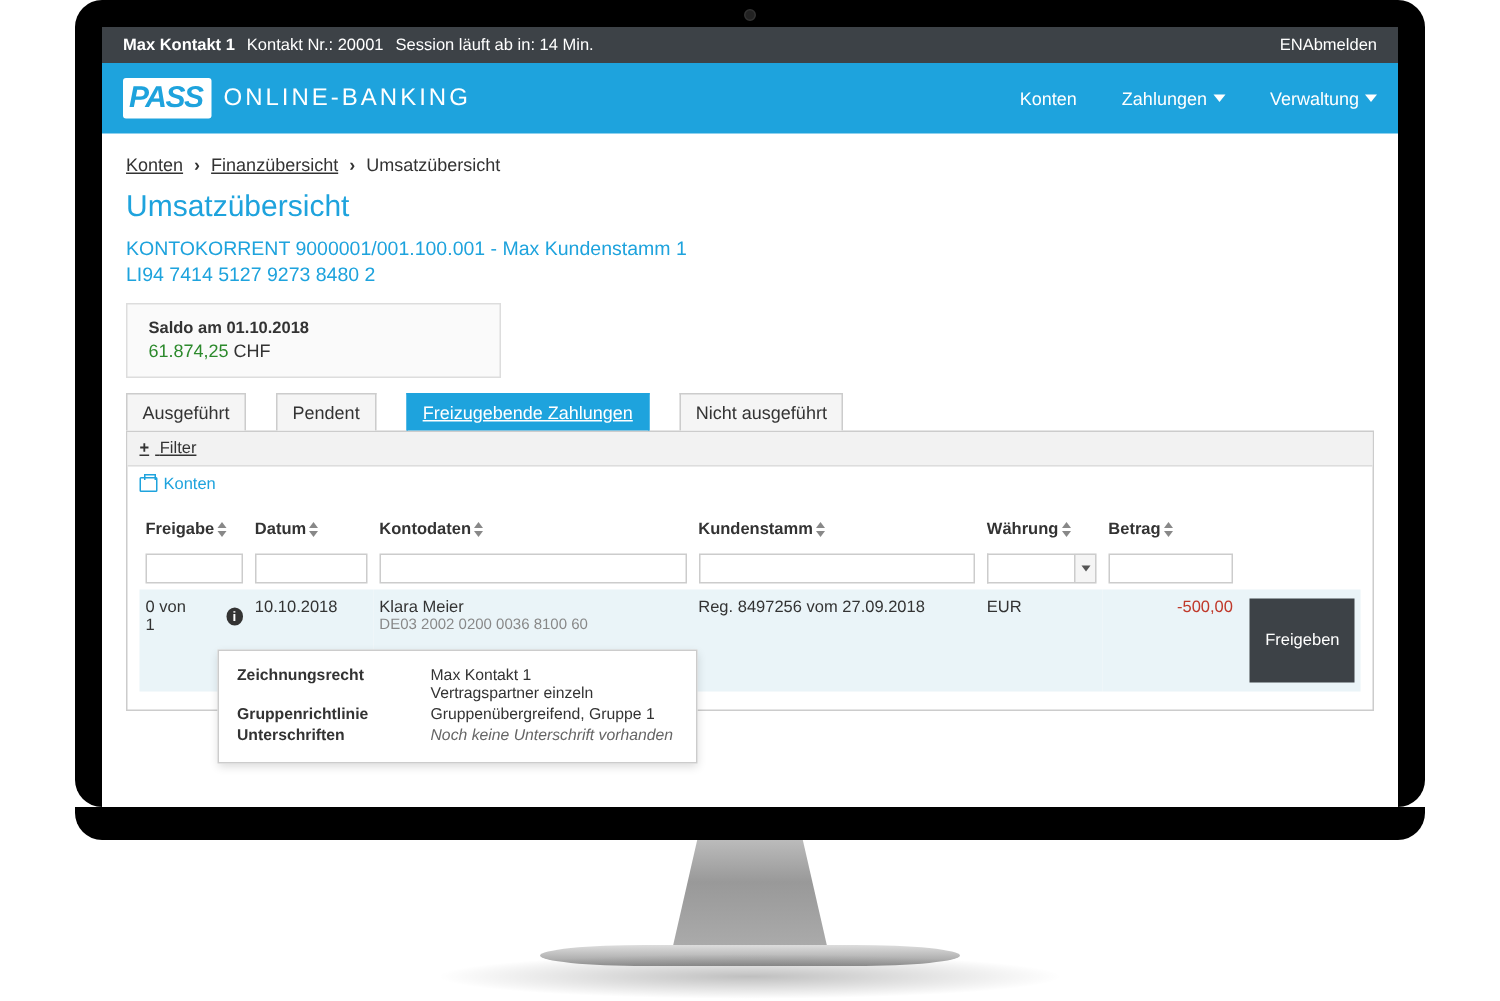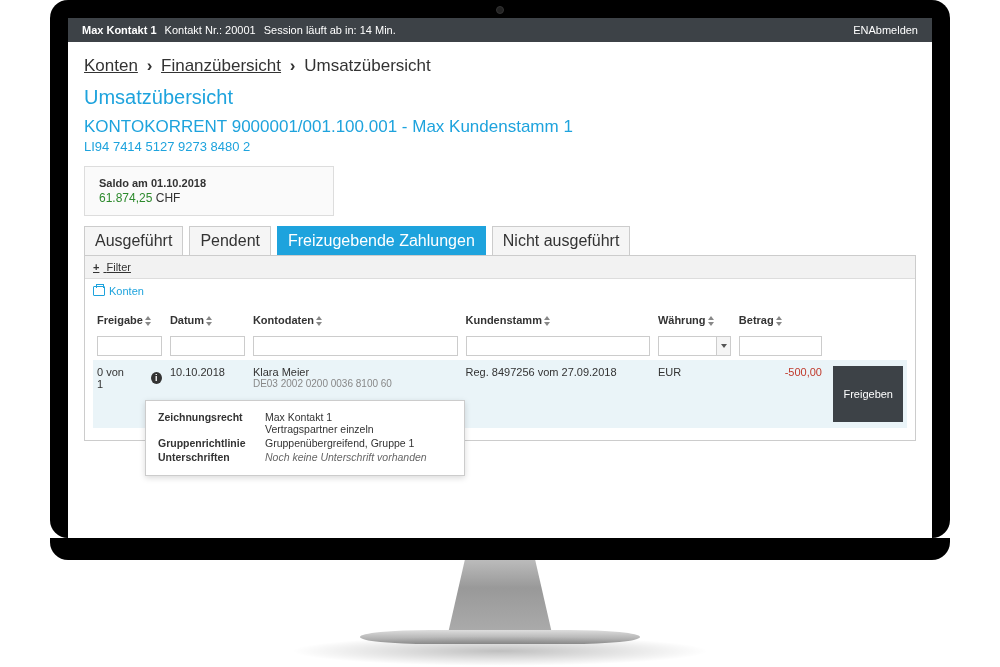--- a/index.html
+++ b/index.html
@@ -20,36 +20,36 @@
 
 .header { background: #1ea3dd; color:#fff; display:flex; align-items:center; padding: 10px 14px; }
 .logo { display:flex; align-items:center; gap:8px; }
 .logo-box { font-weight:900; font-size:20px; font-style:italic; letter-spacing:-1px; background:#fff; color:#1ea3dd; padding:2px 6px 2px 4px; border-radius:2px; }
 .logo-text { font-size:16px; font-weight:300; letter-spacing:2px; }
 .nav { margin-left:auto; display:flex; gap:30px; font-size:12px; }
 .nav-item { display:flex; align-items:center; gap:4px; cursor:pointer; }
 .chev-down { width:0; height:0; border-left:4px solid transparent; border-right:4px solid transparent; border-top:5px solid #fff; }
 
 .content { padding: 10px 16px; }
-.breadcrumb { font-size:17px; color:#333; padding: 4px 0 10px; }
+.breadcrumb { font-size:12px; color:#333; padding: 4px 0 10px; }
 .breadcrumb a { color:#333; text-decoration:underline; }
 .breadcrumb .sep { margin:0 4px; font-weight:bold; }
 
 .page-title { color:#1ea3dd; font-size:20px; font-weight:300; margin-bottom:8px; }
-.acct-line { color:#1ea3dd; font-size:17px; margin-bottom:2px; }
+.acct-line { color:#1ea3dd; font-size:13px; margin-bottom:2px; }
 .iban-line { color:#1ea3dd; font-size:13px; margin-bottom:12px; }
 
 .saldo-box { border:1px solid #ddd; background:#fafafa; padding:10px 14px; width:250px; margin-bottom:10px; }
 .saldo-label { font-size:11px; font-weight:bold; color:#333; }
 .saldo-value { font-size:12px; margin-top:2px; }
 .saldo-value .amt { color:#2d8a2d; }
 
 .tabs { display:flex; border-bottom:1px solid #ccc; }
-.tab { padding:5px 10px; font-size:16px; border:1px solid #ccc; border-bottom:none; background:#f5f5f5; margin-right:6px; cursor:pointer; }
-.tab.active { background:#1ea3dd; color:#fff; border-color:#1ea3dd; }
+.tab { padding:5px 10px; font-size:12px; border:1px solid #ccc; border-bottom:none; background:#f5f5f5; margin-right:20px; cursor:pointer; }
+.tab.active { background:#1ea3dd; color:#fff; border-color:#1ea3dd;text-decoration:underline; }
 
 .panel { border:1px solid #ccc; border-top:none; }
 .filter-bar { background:#f2f2f2; border-bottom:1px solid #ddd; padding:5px 8px; font-size:11px;text-decoration:underline; }
 .filter-bar .plus { font-weight:bold; margin-right:4px; }
 
 .print-row { padding:6px 8px; font-size:11px; }
 .print-link { color:#1ea3dd; display:inline-flex; align-items:center; gap:4px; cursor:pointer; }
 .printer-icon { width:12px; height:10px; border:1px solid #1ea3dd; border-radius:1px; position:relative; }
 .printer-icon:before { content:''; position:absolute; top:-3px; left:2px; width:6px; height:3px; border:1px solid #1ea3dd; border-bottom:none; }
 
@@ -65,21 +65,21 @@
 .filter-row .dd-btn { width:18px; border:1px solid #ccc; background:#f5f5f5; display:flex; align-items:center; justify-content:center; cursor:pointer; }
 .filter-row .dd-btn .caret { border-left:3px solid transparent; border-right:3px solid transparent; border-top:4px solid #555; }
 td { padding:6px 4px; vertical-align:top; }
 .data-row { background:#eaf4f8; }
 .neg { color:#c0392b; text-align:right; }
 .freigabe-cell { display:flex; align-items:center; gap:20px; }
 .info-icon { width:12px; height:12px; border-radius:50%; background:#333; color:#fff; font-size:9px; display:inline-flex; align-items:center; justify-content:center; font-weight:bold; }
 .btn-freigeben { background:#3d4247; color:#fff; border:none; padding:22px 10px; font-size:11px; cursor:pointer; }
 
 .tooltip-box { position:absolute; background:#fff; border:1px solid #ccc; box-shadow:0 2px 6px rgba(0,0,0,0.15); padding:10px 12px; font-size:10.5px; width:320px; margin-top:4px; z-index:10; }
-.tooltip-box .tt-row { display:flex; gap:2px; margin-bottom:2px; }
+.tooltip-box .tt-row { display:flex; gap:24px; margin-bottom:2px; }
 .tooltip-box .tt-label { font-weight:bold; width:105px; flex-shrink:0; }
 .tooltip-box .tt-value { flex:1; }
 .tooltip-box .italic { font-style:italic; color:#666; }
 
 .col-freigabe { width:72px; }
 .col-datum { width:82px; }
 .col-konto { width:210px; }
 .col-buchung { width:190px; }
 .col-wahrung { width:80px; }
 .col-betrag { width:90px; }
@@ -97,20 +97,39 @@
         <span class="bold">Max Kontakt 1</span>
         <span>Kontakt Nr.: 20001</span>
         <span>Session läuft ab in: 14 Min.</span>
       </div>
       <div class="tb-right">
         <span>EN</span>
         <span>Abmelden</span>
       </div>
     </div>
 
+    <div class="header">
+      <div class="logo">
+        <span class="logo-box">PASS</span>
+        <span class="logo-text">ONLINE-BANKING</span>
+      </div>
+      <div class="nav">
+        <div class="nav-item">
+          <span>Konten</span>
+        </div>
+        <div class="nav-item">
+          <span>Zahlungen</span>
+          <span class="chev-down"></span>
+        </div>
+        <div class="nav-item">
+          <span>Verwaltung</span>
+          <span class="chev-down"></span>
+        </div>
+      </div>
+    </div>
 
     <div class="content">
       <div class="breadcrumb">
         <a>Konten</a>
         <span class="sep">›</span>
         <a>Finanzübersicht</a>
         <span class="sep">›</span>
         <span>Umsatzübersicht</span>
       </div>
 

